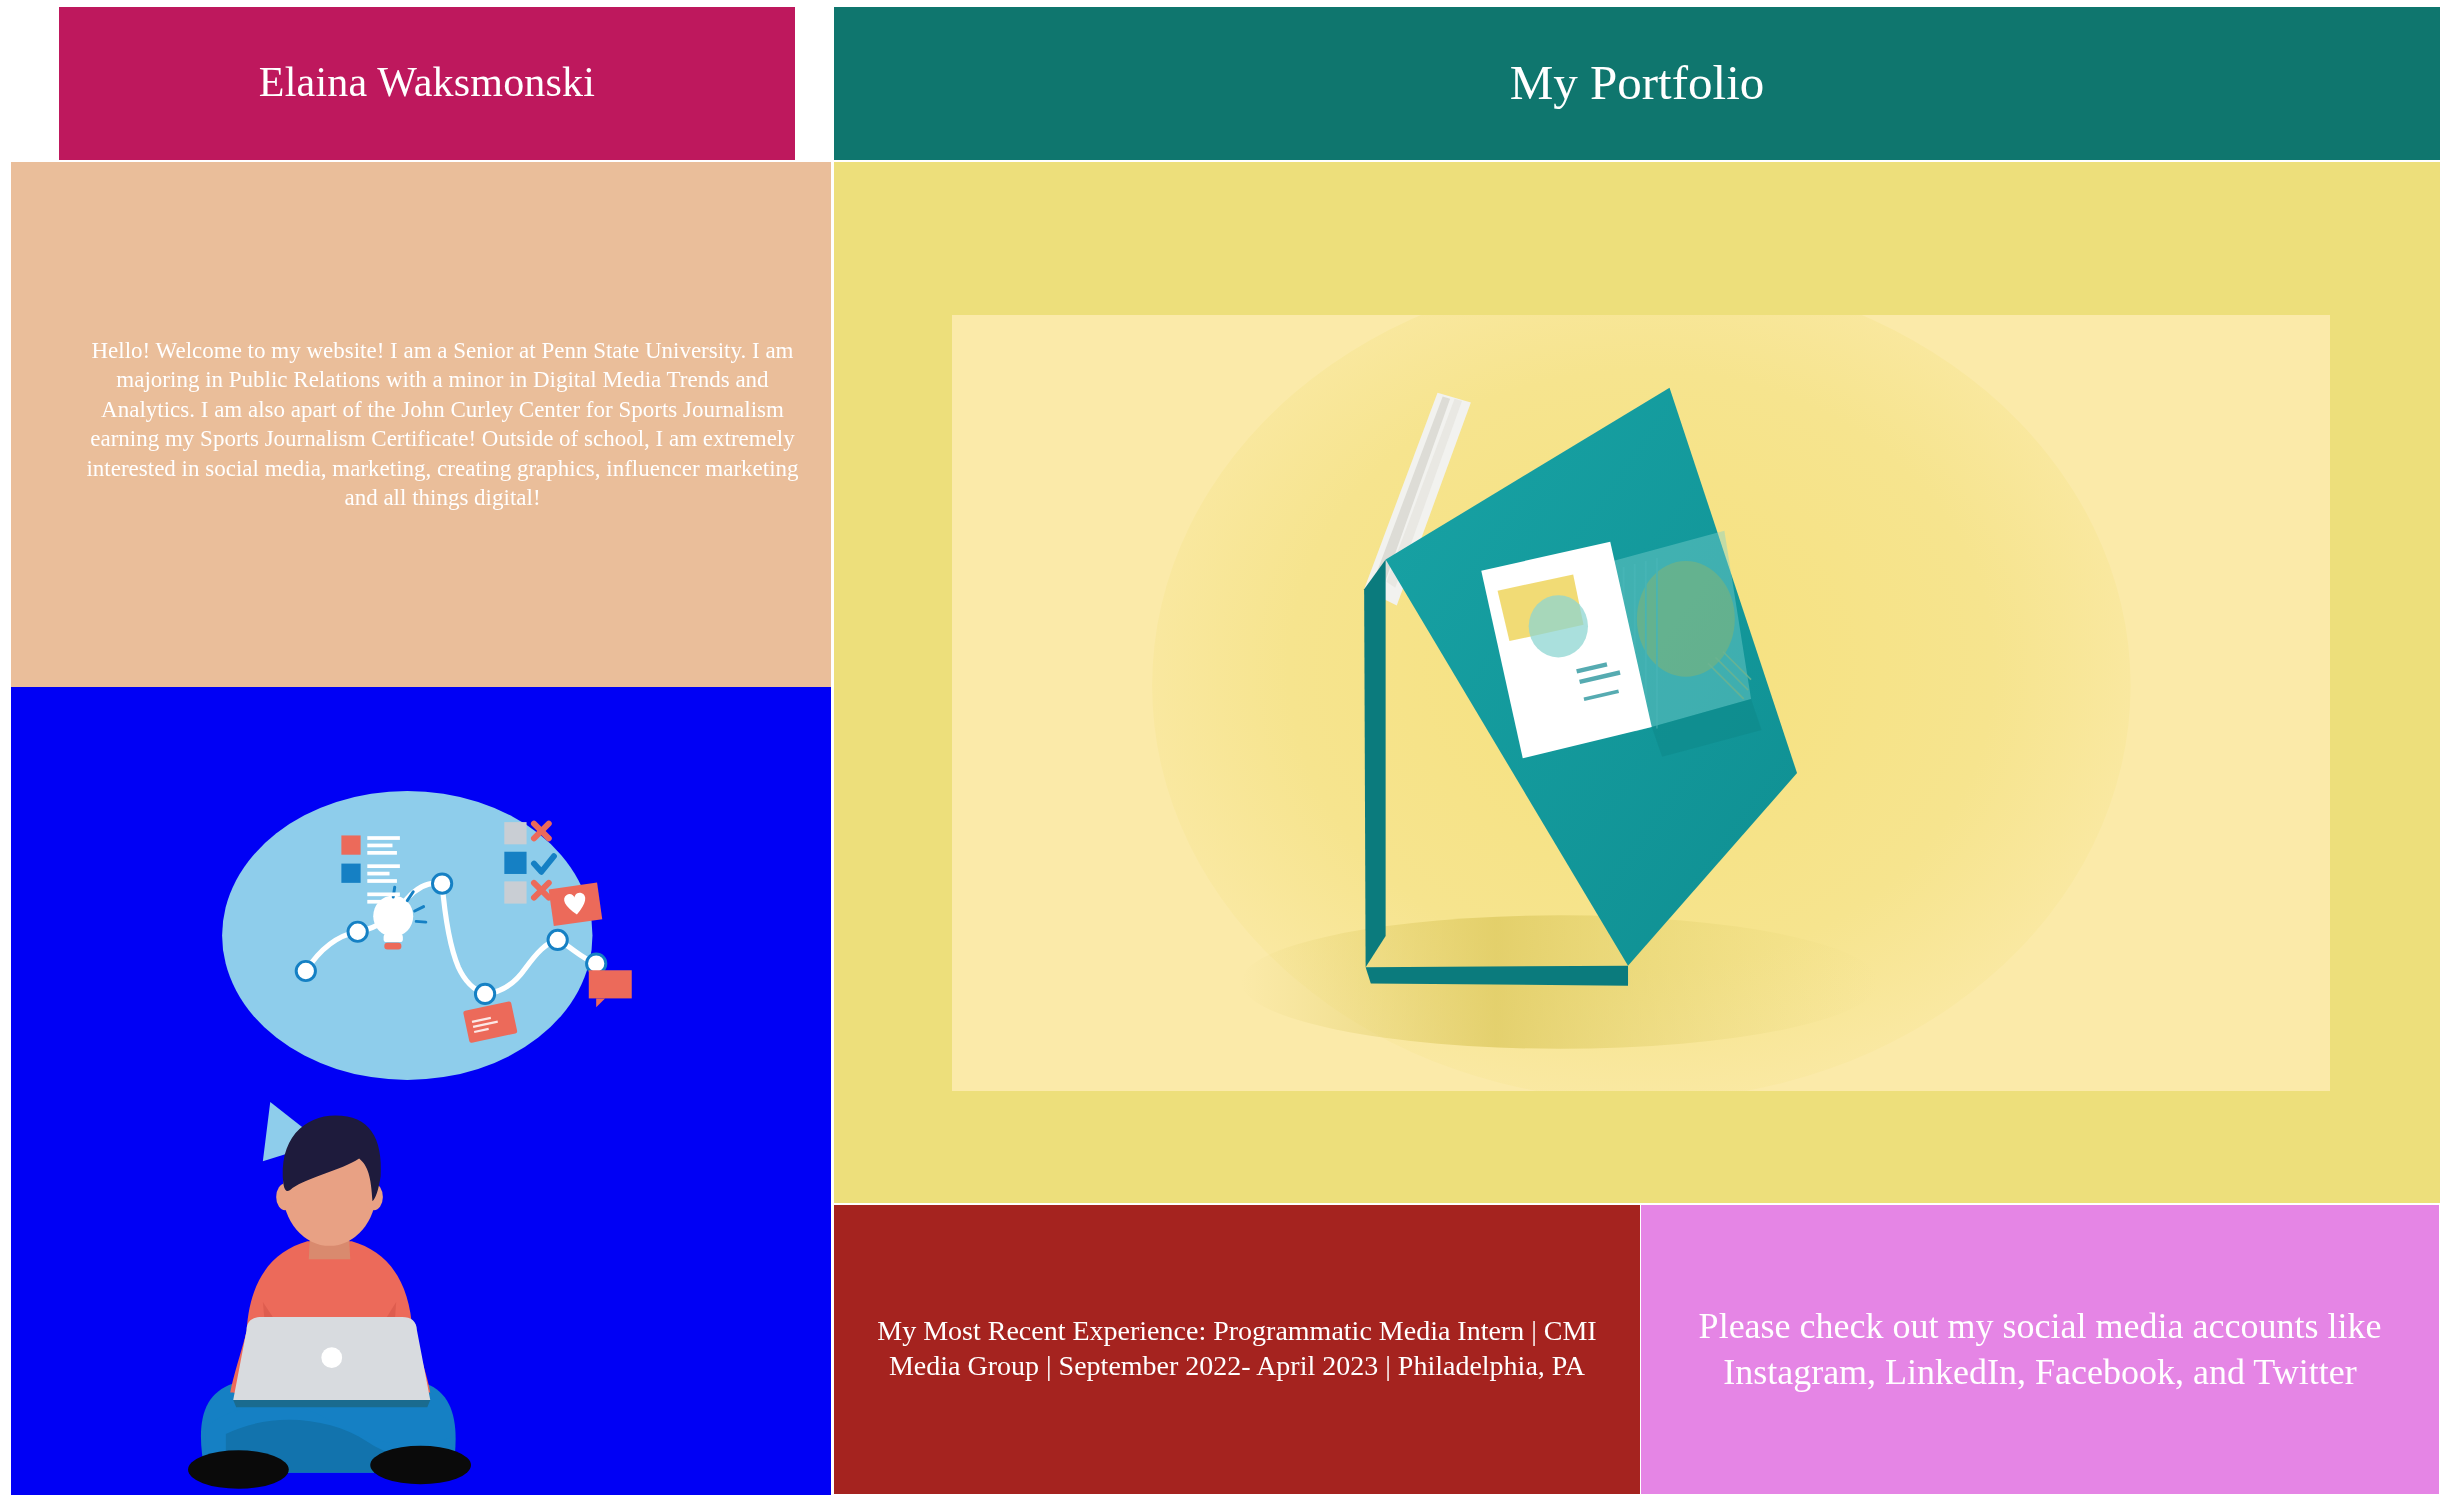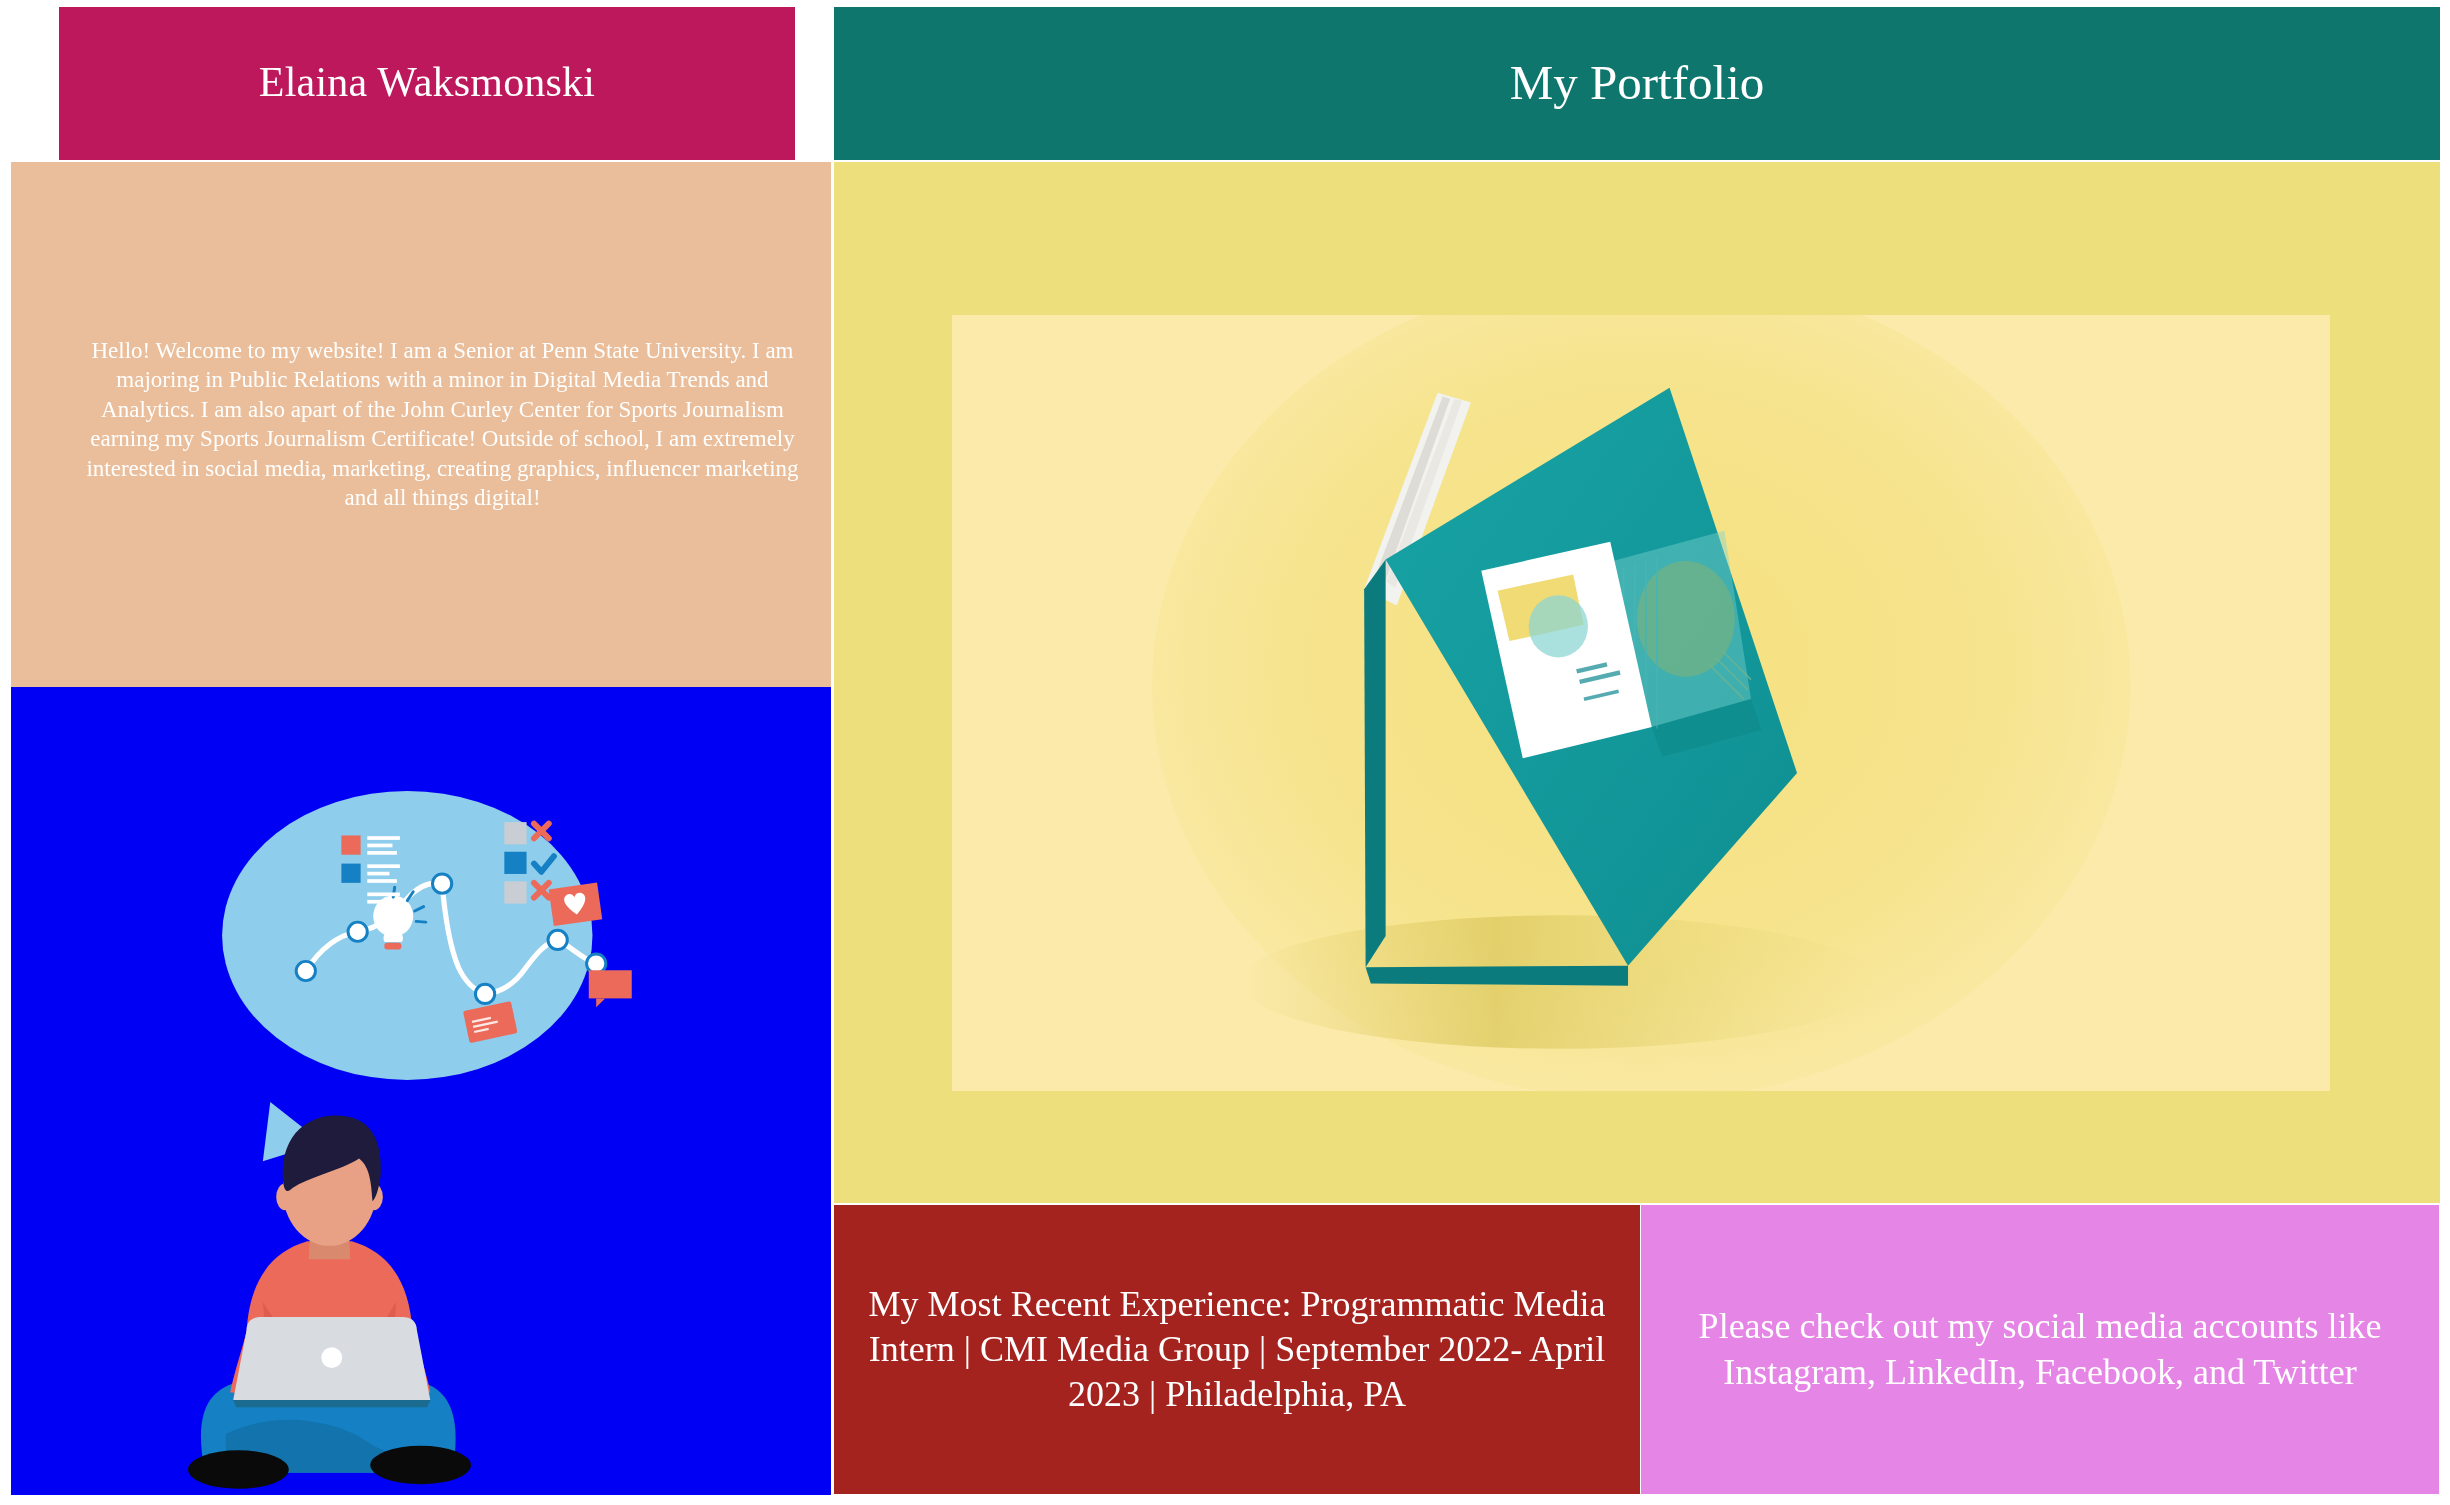--- a/index.html
+++ b/index.html
@@ -97,21 +97,21 @@
   }
   #book-svg { width: 100%; height: 100%; display: block; }
 
   
   #experience-panel {
     left: 823px; top: 1198px;
     width: 806px; height: 289px;
     background: #a5231f;
   }
   #experience-panel .panel-text {
-    font-size: 36px;
+    font-size: 28px;
     line-height: 1.24;
     padding: 0 18px;
     box-sizing: border-box;
     white-space: normal;
     font-family: Liberation Serif, serif;
   }
 
   
   #social-panel {
     left: 1630px; top: 1198px;

